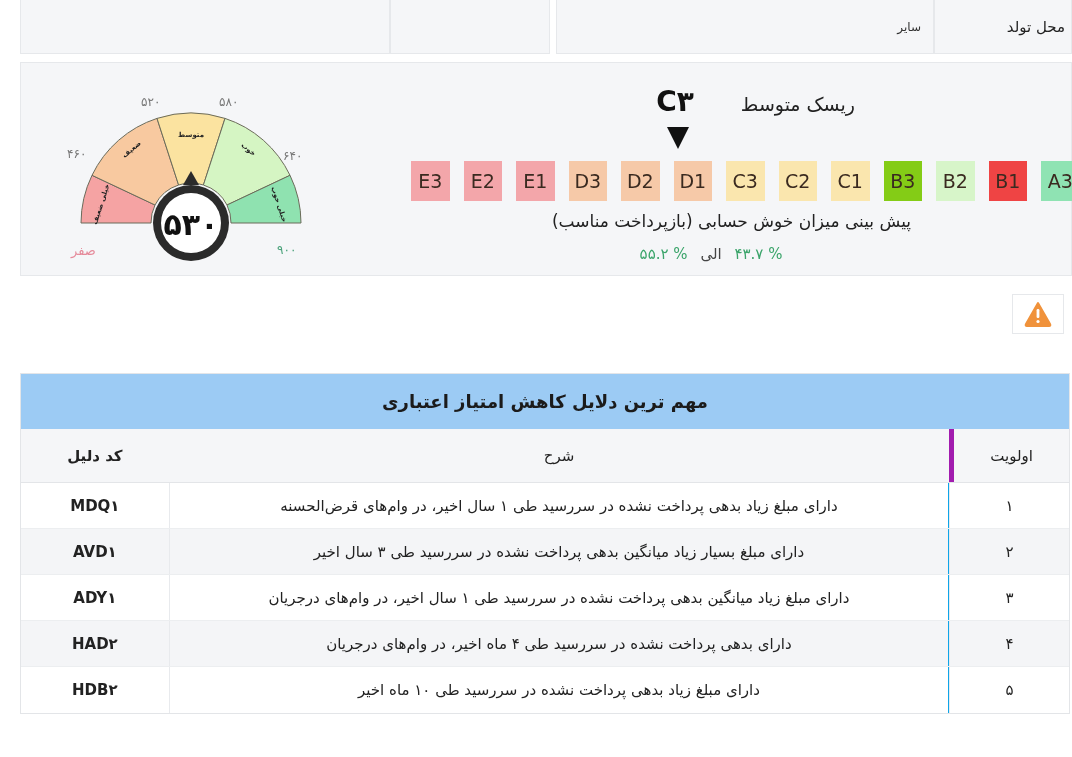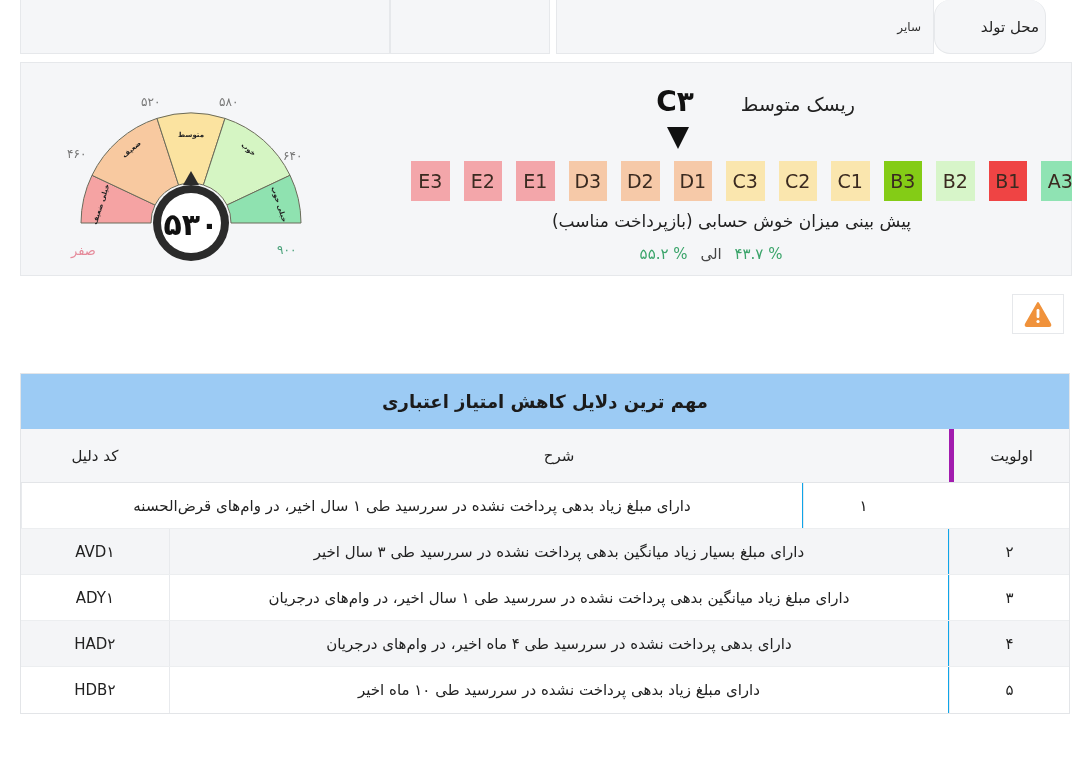--- a/index.html
+++ b/index.html
@@ -6,21 +6,21 @@
   html, body { width: 1072px; height: 757px; background: #ffffff; overflow: hidden; }
   body { font-family: "DejaVu Sans", sans-serif; color: #222; position: relative; }
 
   
   .top-row { position: absolute; left: 20px; top: 0; width: 1052px; height: 54px; display: flex; direction: ltr; }
   .top-cell { background: #f5f6f8; border: 1px solid #e6e8eb; border-top: none; height: 54px; }
   .tc1 { width: 370px; }
   .tc2 { width: 160px; margin-left: 0; }
   .tc-gap { width: 6px; background: #fff; border: none; }
   .tc3 { width: 378px; display: flex; align-items: center; justify-content: flex-end; padding-right: 12px; font-size: 12px; color: #333; }
-  .tc4 { width: 112px; display: flex; align-items: center; justify-content: flex-end; padding-right: 6px; font-size: 15px; color: #222; border-radius: 16px; }
+  .tc4 { width: 138px; display: flex; align-items: center; justify-content: flex-end; padding-right: 6px; font-size: 15px; color: #222; }
 
   
   .score-panel { position: absolute; left: 20px; top: 62px; width: 1052px; height: 214px; background: #f5f6f8; border: 1px solid #e6e8eb; }
 
   .gauge { position: absolute; left: 50px; top: 30px; width: 240px; height: 170px; }
   .gauge svg { width: 240px; height: 170px; overflow: visible; }
   .g-label { position: absolute; font-size: 12px; color: #777; }
 
   .risk-title { position: absolute; right: 216px; top: 22px; display: flex; align-items: baseline; gap: 12px; direction: rtl; }
   .risk-title .rt-label { font-size: 19px; color: #222; margin-left: 35px; }
@@ -34,21 +34,21 @@
   .range { position: absolute; left: 590px; top: 182px; width: 200px; text-align: center; font-size: 15px; color: #3aa46a; direction: rtl; }
   .range span { margin: 0 4px; }
 
   
   .warn-btn { position: absolute; left: 1012px; top: 294px; width: 52px; height: 40px; background: #fff; border: 1px solid #e6e8eb; display: flex; align-items: center; justify-content: center; }
 
   
   .reasons { position: absolute; left: 20px; top: 373px; width: 1050px; border: 1px solid #e3e5e8; background: #fff; }
   .reasons-head { height: 55px; background: #9ccbf4; display: flex; align-items: center; justify-content: center; font-size: 18px; font-weight: bold; color: #1b1b1b; direction: rtl; }
   .thead { display: flex; direction: ltr; background: #f5f6f8; height: 54px; align-items: center; border-bottom: 1px solid #e3e5e8; }
-  .col-code { width: 148px; text-align: center; }
+  .col-code { width: 148px; text-align: center; font-weight: bold; }
   .col-desc { width: 782px; text-align: center; direction: rtl; border-left: 1px solid #e8eaed; border-right: 1px solid #0ea5e9; height: 100%; display: flex; align-items: center; justify-content: center; }
   .col-prio { width: 120px; text-align: center; }
   .thead div { font-size: 15px; color: #222; }
   .thead .col-code, .thead .col-prio { display: flex; align-items: center; justify-content: center; height: 100%; }
   .thead .col-desc { border: none; }
   .thead .col-prio { border-left: 5px solid #a21caf; }
 
   .trow { display: flex; direction: ltr; height: 46px; align-items: stretch; border-bottom: 1px solid #eceef0; }
   .trow:nth-child(even) { background: #f4f5f7; }
   .trow:last-child { border-bottom: none; }
@@ -142,20 +142,21 @@
 
 <div class="reasons">
   <div class="reasons-head">مهم ترین دلایل کاهش امتیاز اعتباری</div>
   <div class="thead">
     <div class="col-code">کد دلیل</div>
     <div class="col-desc">شرح</div>
     <div class="col-prio">اولویت</div>
   </div>
   <div class="tbody">
     <div class="trow">
+      <div class="col-code">MDQ۱</div>
       <div class="col-desc">دارای مبلغ زیاد بدهی پرداخت نشده در سررسید طی ۱ سال اخیر، در وام‌های قرض‌الحسنه</div>
       <div class="col-prio">۱</div>
     </div>
     <div class="trow">
       <div class="col-code">AVD۱</div>
       <div class="col-desc">دارای مبلغ بسیار زیاد میانگین بدهی پرداخت نشده در سررسید طی ۳ سال اخیر</div>
       <div class="col-prio">۲</div>
     </div>
     <div class="trow">
       <div class="col-code">ADY۱</div>

